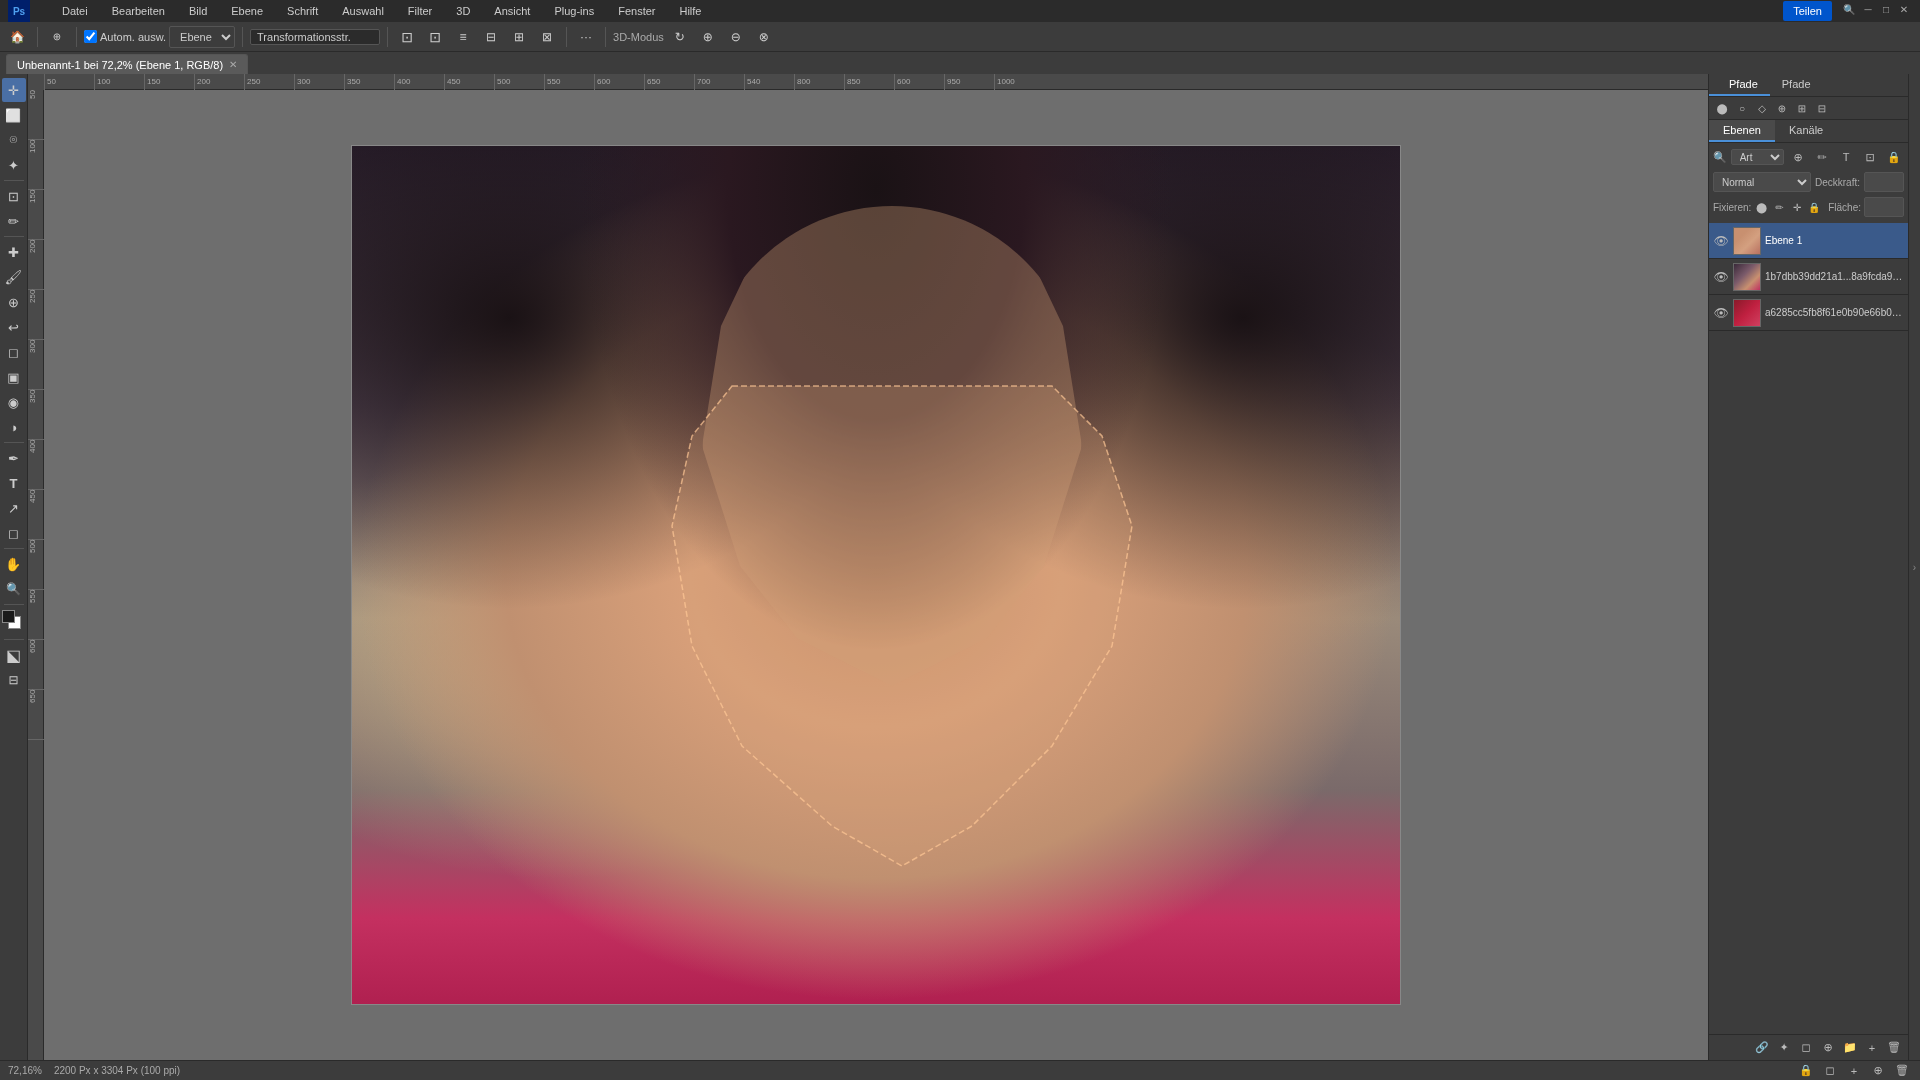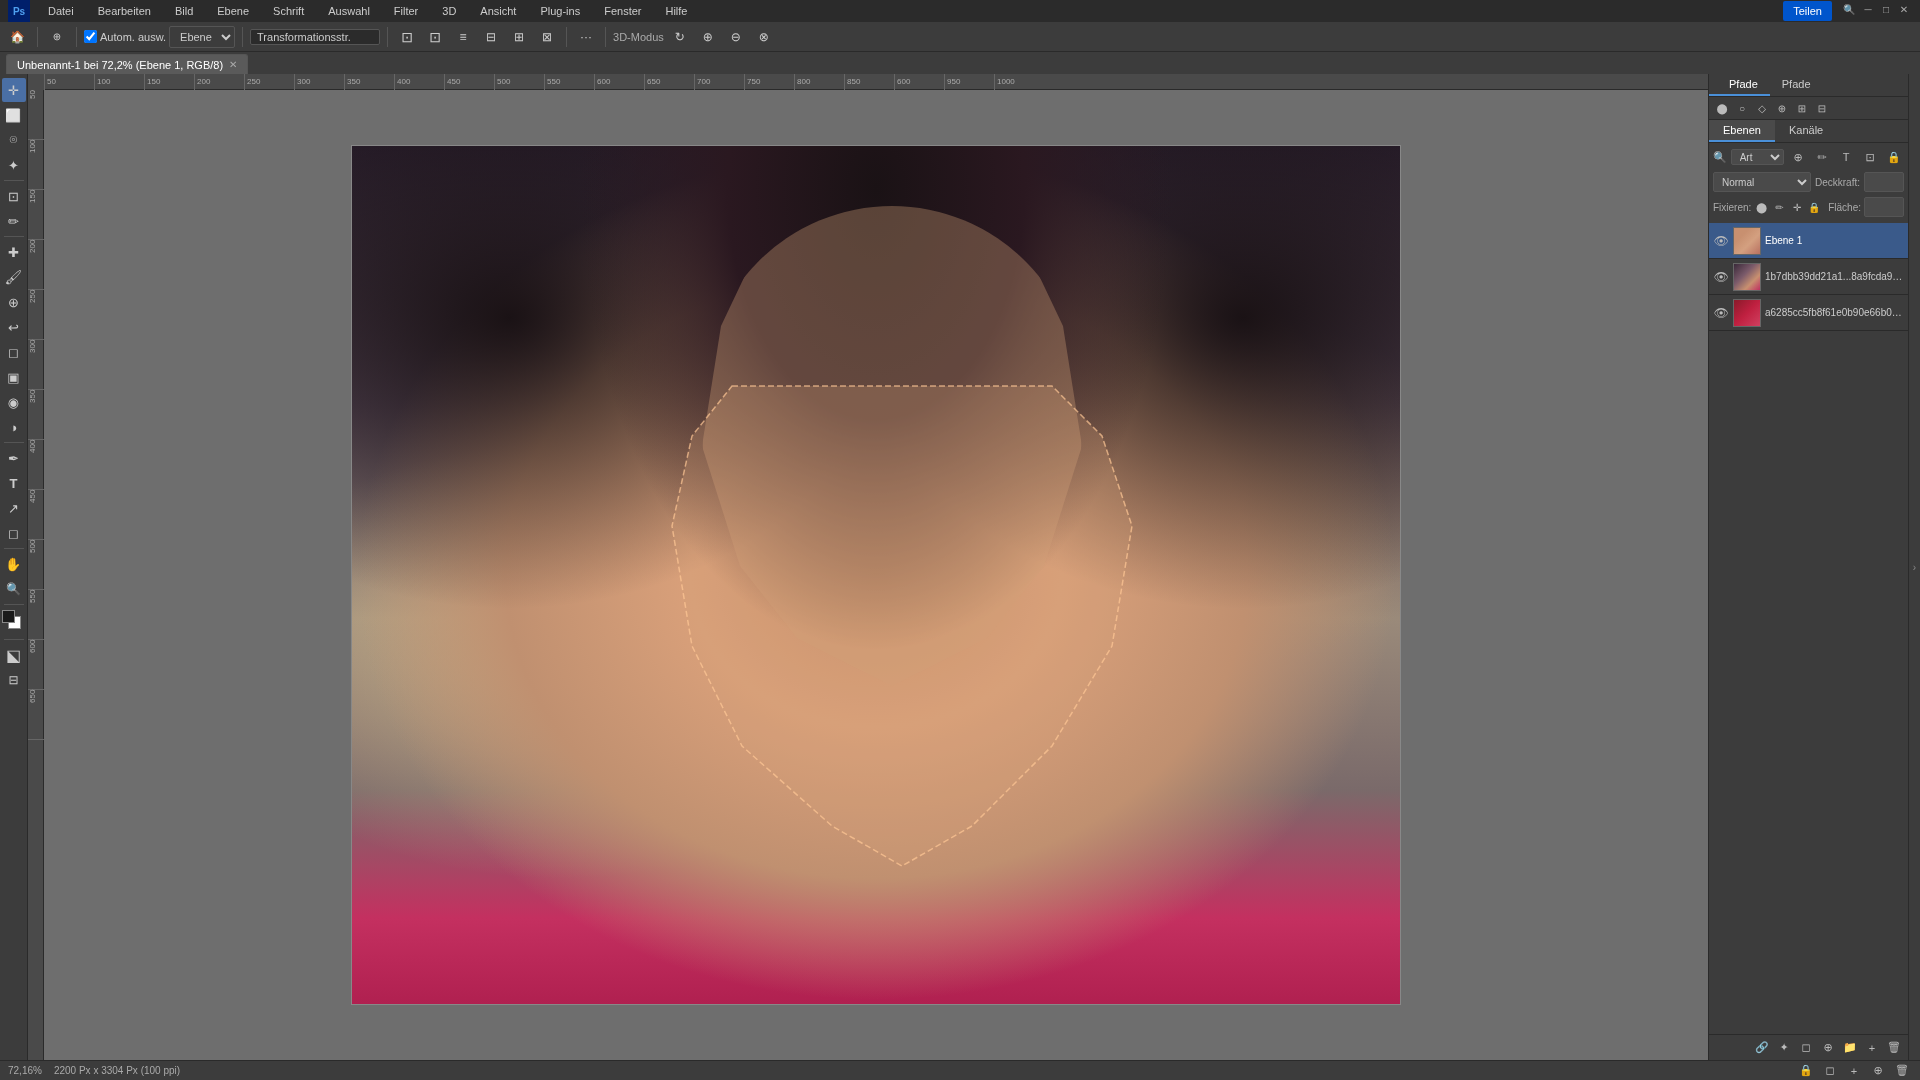--- a/index.html
+++ b/index.html
@@ -5,21 +5,21 @@
     * { margin: 0; padding: 0; box-sizing: border-box; }
     body { width: 1920px; height: 1080px; background: #3c3c3c; font-family: 'Arial', sans-serif; font-size: 11px; color: #ccc; overflow: hidden; display: flex; flex-direction: column; }
 
     
     #titlebar { height: 22px; background: #2b2b2b; display: flex; align-items: center; justify-content: space-between; padding: 0 8px; flex-shrink: 0; }
     #titlebar-left { display: flex; gap: 8px; align-items: center; }
     #titlebar-left span { font-size: 11px; color: #ccc; cursor: pointer; }
     #titlebar-right { display: flex; gap: 2px; }
     .win-btn { width: 16px; height: 16px; display: flex; align-items: center; justify-content: center; font-size: 10px; color: #aaa; cursor: pointer; }
     .menu-item { padding: 2px 8px; font-size: 11px; color: #ccc; cursor: pointer; border-radius: 2px; }
-    #app-logo { width: 22px; height: 22px; background: #001f6b; display: flex; align-items: center; justify-content: center; margin-right: 2px; flex-shrink: 0; }
+    #app-logo { width: 22px; height: 22px; background: #001f6b; display: flex; align-items: center; justify-content: center; margin-right: 16px; flex-shrink: 0; }
     #app-logo span { color: #4fa0f0; font-size: 10px; font-weight: bold; }
 
     
     #toolbar { height: 30px; background: #3c3c3c; display: flex; align-items: center; padding: 0 6px; gap: 4px; flex-shrink: 0; border-bottom: 1px solid #2a2a2a; }
     .toolbar-btn { width: 24px; height: 24px; background: transparent; border: 1px solid transparent; display: flex; align-items: center; justify-content: center; cursor: pointer; color: #ccc; border-radius: 2px; font-size: 12px; }
     .toolbar-sep { width: 1px; height: 20px; background: #555; margin: 0 3px; }
     .toolbar-select { background: #3c3c3c; border: 1px solid #555; color: #ccc; padding: 2px 6px; font-size: 11px; height: 22px; border-radius: 2px; cursor: pointer; }
     .toolbar-text { background: #2b2b2b; border: 1px solid #555; color: #ccc; padding: 2px 6px; font-size: 11px; height: 16px; border-radius: 2px; width: 160px; }
 
     
@@ -257,21 +257,21 @@
           <div class="ruler-num">250</div>
           <div class="ruler-num">300</div>
           <div class="ruler-num">350</div>
           <div class="ruler-num">400</div>
           <div class="ruler-num">450</div>
           <div class="ruler-num">500</div>
           <div class="ruler-num">550</div>
           <div class="ruler-num">600</div>
           <div class="ruler-num">650</div>
           <div class="ruler-num">700</div>
-          <div class="ruler-num">750</div>
+          <div class="ruler-num">540</div>
           <div class="ruler-num">800</div>
           <div class="ruler-num">850</div>
           <div class="ruler-num">600</div>
           <div class="ruler-num">950</div>
           <div class="ruler-num">1000</div>
         </div>
       </div>
     </div>
     <div id="ruler-v-wrap">
       <div id="ruler-v">

